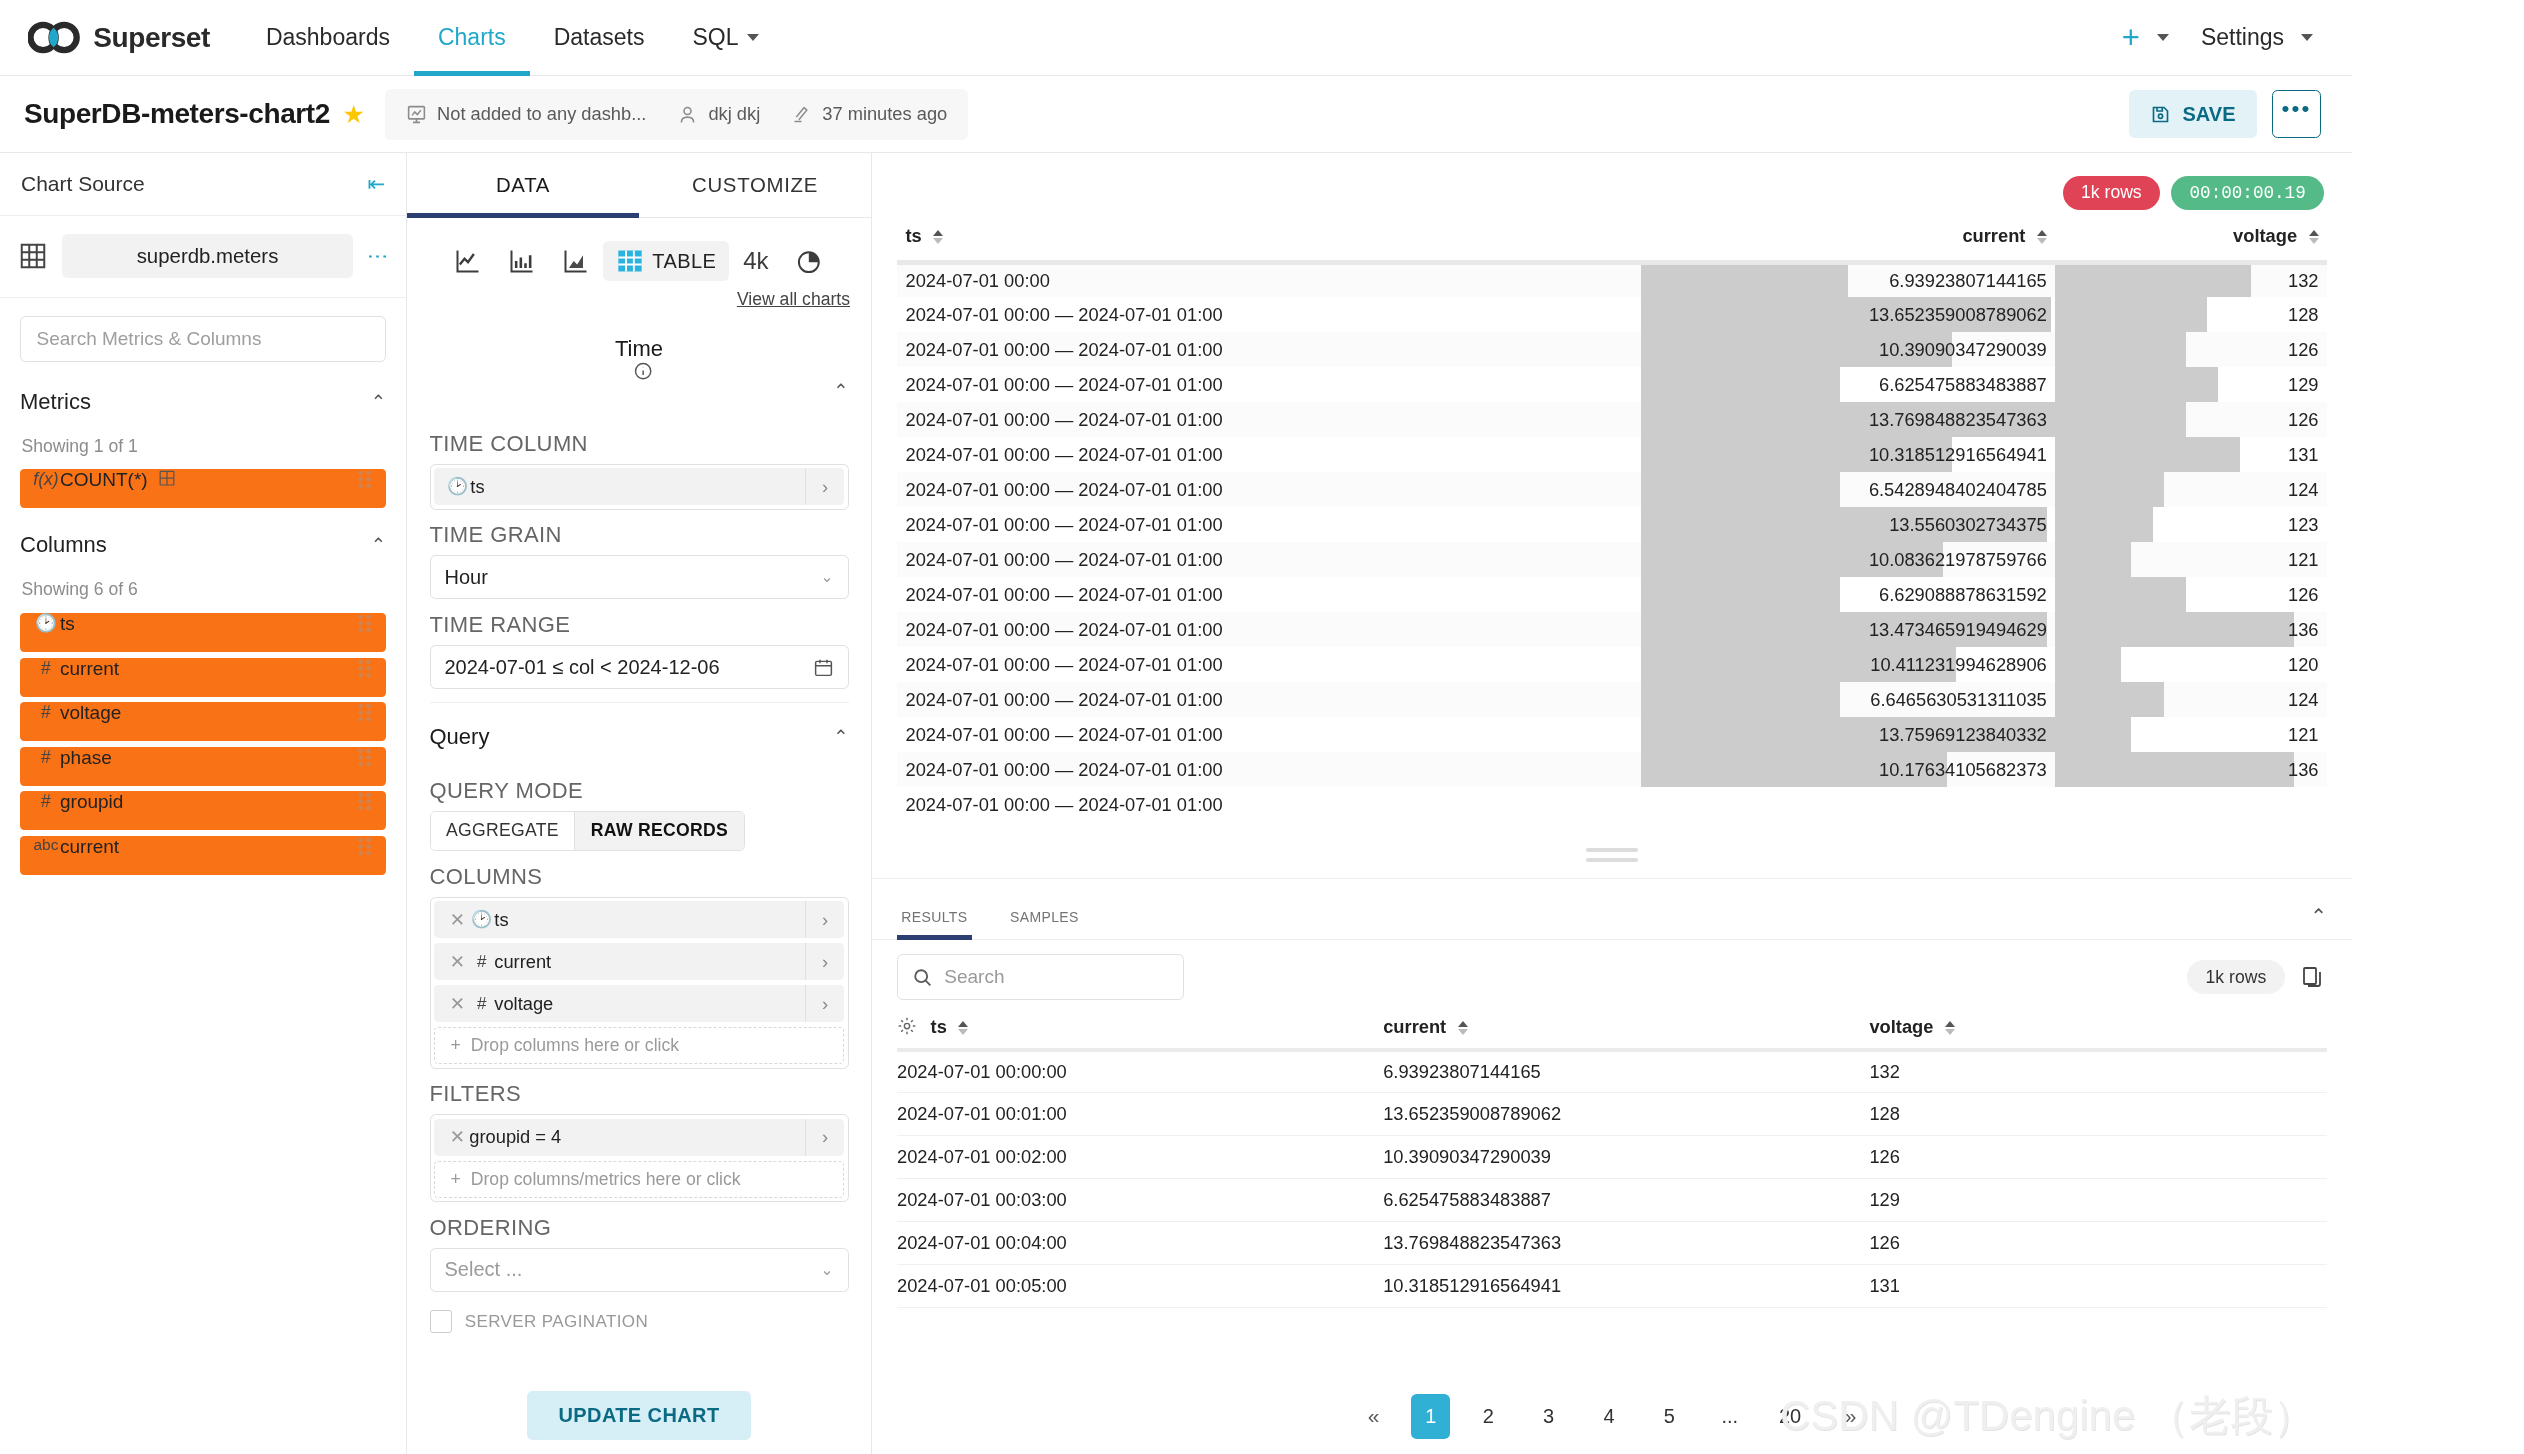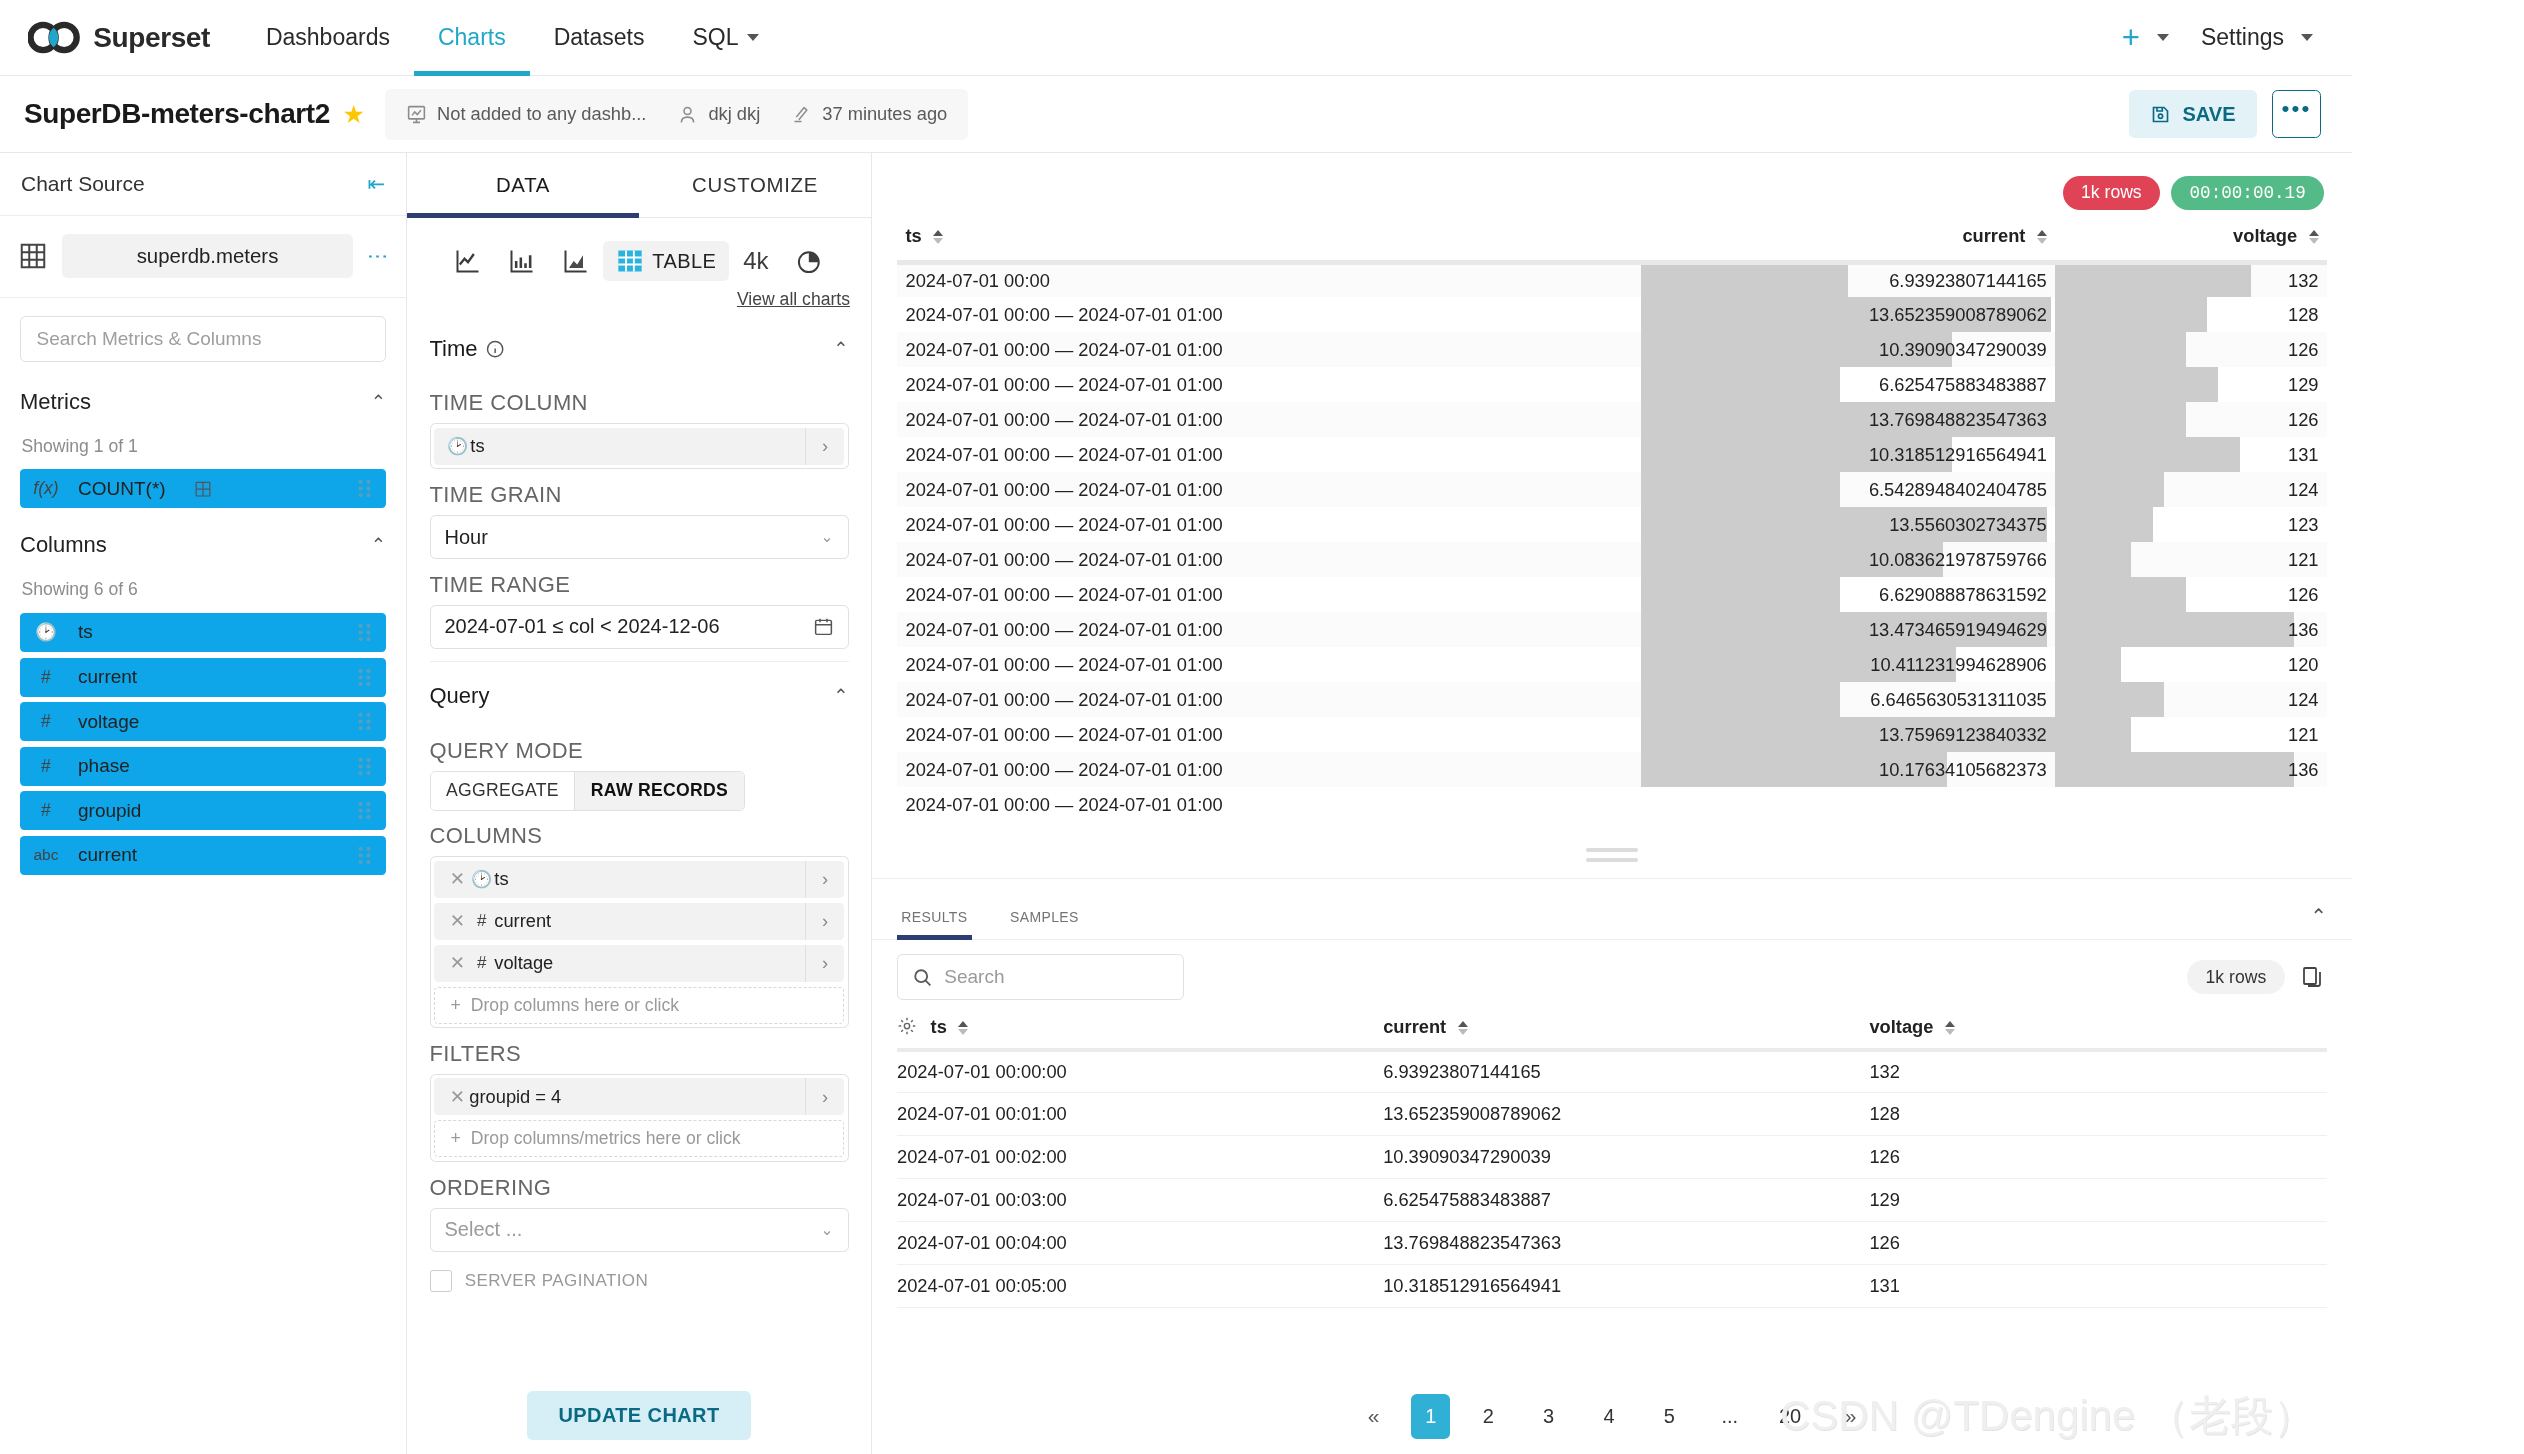--- a/index.html
+++ b/index.html
@@ -95,22 +95,22 @@
     padding: 0 15.5px; font-size: 19px; color: #666;
     font-family: "Liberation Sans", sans-serif; background: #fff;
   }
   .sb-search::placeholder { color: #9e9e9e; }
   .sb-section { padding: 18.3px 20px 0 20px; }
   .sb-section-head { display: flex; align-items: center; }
   .sb-section-title { font-size: 22px; color: #222; }
   .chev-up { margin-left: auto; color: #555; font-size: 18.3px; cursor: pointer; }
   .showing { font-size: 17.6px; color: #8c8c8c; margin: 21px 0 12.7px 1.4px; }
   .field-row {
-    display: flex; align-items: center; height: 39px; background: #0ea5e9;
-    border-radius: 4.2px; margin-bottom: 5.6px; padding: 0 12.7px 0 14px; gap: 20px;
+    display: flex; align-items: flex-start; height: 39px; background: #f97316;
+    border-radius: 4.2px; margin-bottom: 5.6px; padding: 0 12.7px 0 14px; gap: 2px;
     cursor: pointer;
   }
   .field-ic { width: 24px; flex: 0 0 24px; font-size: 17.6px; color: #444;
               display: flex; align-items: center; justify-content: center; }
   .field-label { font-size: 19px; color: #222; }
   .drag-dots { margin-left: auto; width: 17px; height: 21px; opacity: .55; }
   .fx { font-style: italic; font-size: 17.6px; }
 
   
   .ctrlpanel { width: 465px; flex: 0 0 465px; border-right: 1.4px solid #e8e8e8;
@@ -127,21 +127,21 @@
   .viz-ic { width: 54px; height: 44px; display: flex; align-items: center;
             justify-content: center; cursor: pointer; color: #444; }
   .viz-sel { background: #f2f2f2; border-radius: 5.6px; display: flex; align-items: center;
              gap: 8.5px; padding: 5.6px 12.7px; cursor: pointer; }
   .viz-sel-label { font-size: 20px; color: #222; letter-spacing: 0.4px; }
   .viewall { text-align: right; padding: 1.4px 21px 0 0; }
   .viewall a { font-size: 17.6px; color: #444; text-decoration: underline; cursor: pointer; }
   .ctrl-scroll { flex: 1; overflow: hidden; padding: 0 22.5px; }
   .panel-head { display: flex; align-items: center; padding: 21px 0 15.5px 0;
                 border-top: 1.4px solid #eee; margin-top: 12.7px; }
-  .panel-head.first { border-top: none; margin-top: 5.6px; }
+  .panel-head.first { border-top: none; margin-top: 5.6px; flex-direction: column; }
   .panel-title { font-size: 22px; color: #1a1a1a; }
   .info-ic { margin-left: 8.5px; width: 18.3px; height: 18.3px; color: #555; }
   .ctrl-label { font-size: 22px; color: #666; letter-spacing: 0.4px; margin: 12.7px 0 7px 0; }
   .ctrl-box {
     border: 1.4px solid #e0e0e0; border-radius: 5.6px; background: #fff; padding: 3.5px;
   }
   .pill {
     display: flex; align-items: center; background: #f2f2f2; border-radius: 4.2px;
     height: 37px; padding: 0 0 0 11.3px; cursor: pointer;
   }

